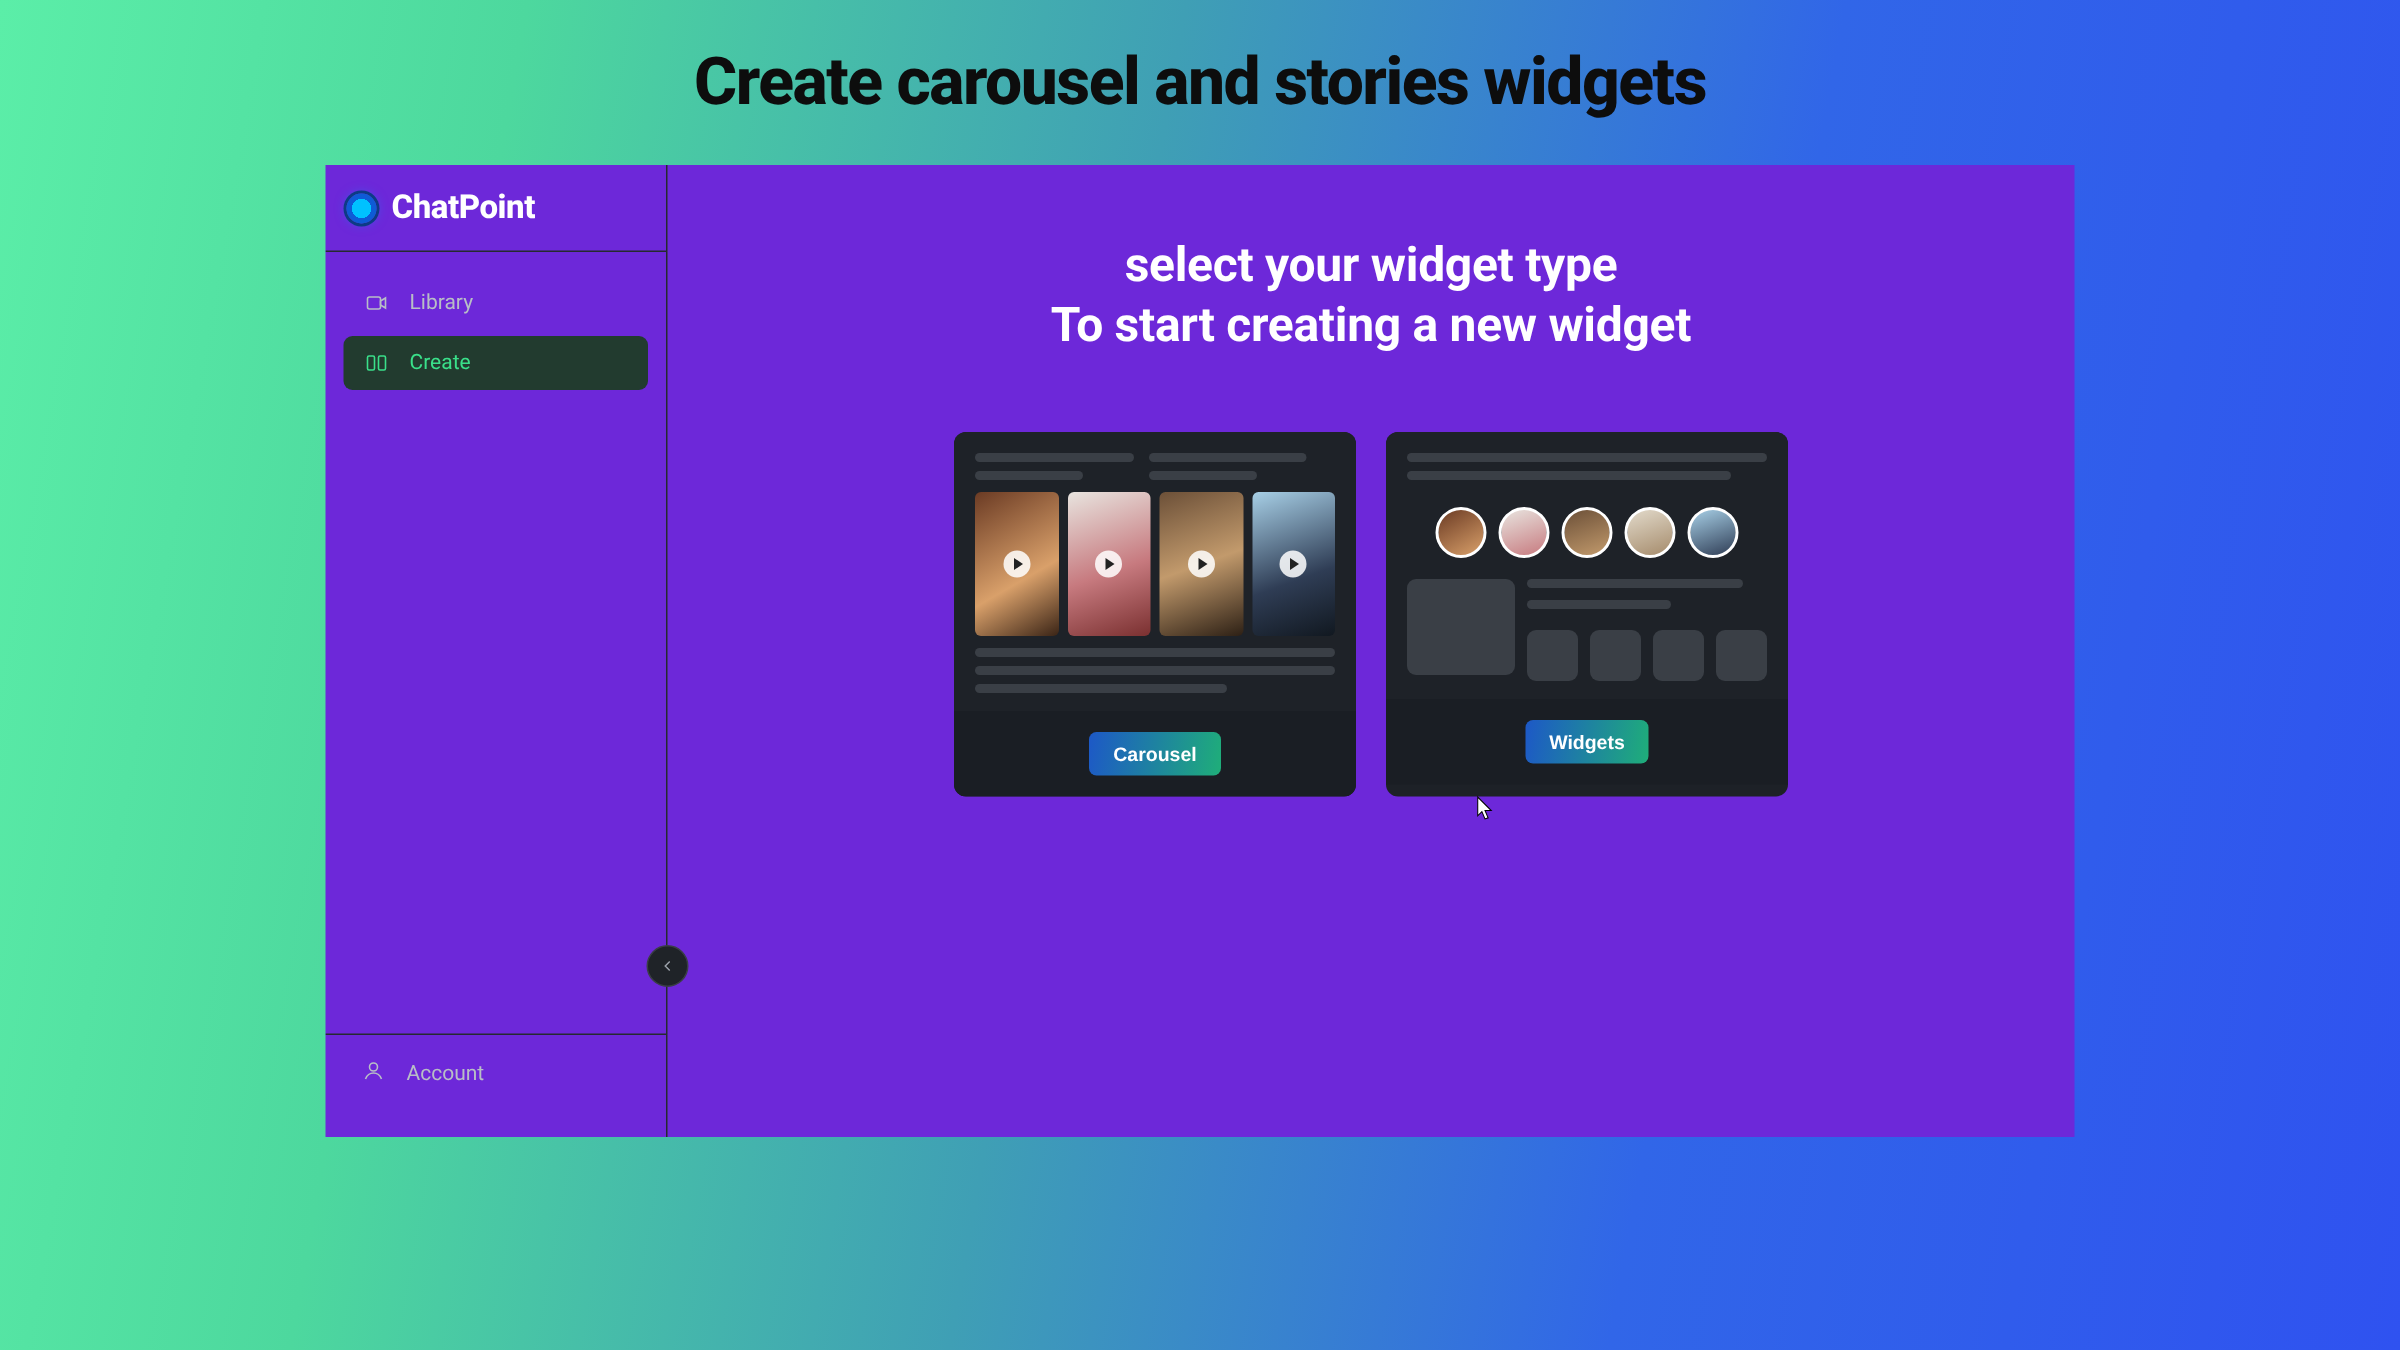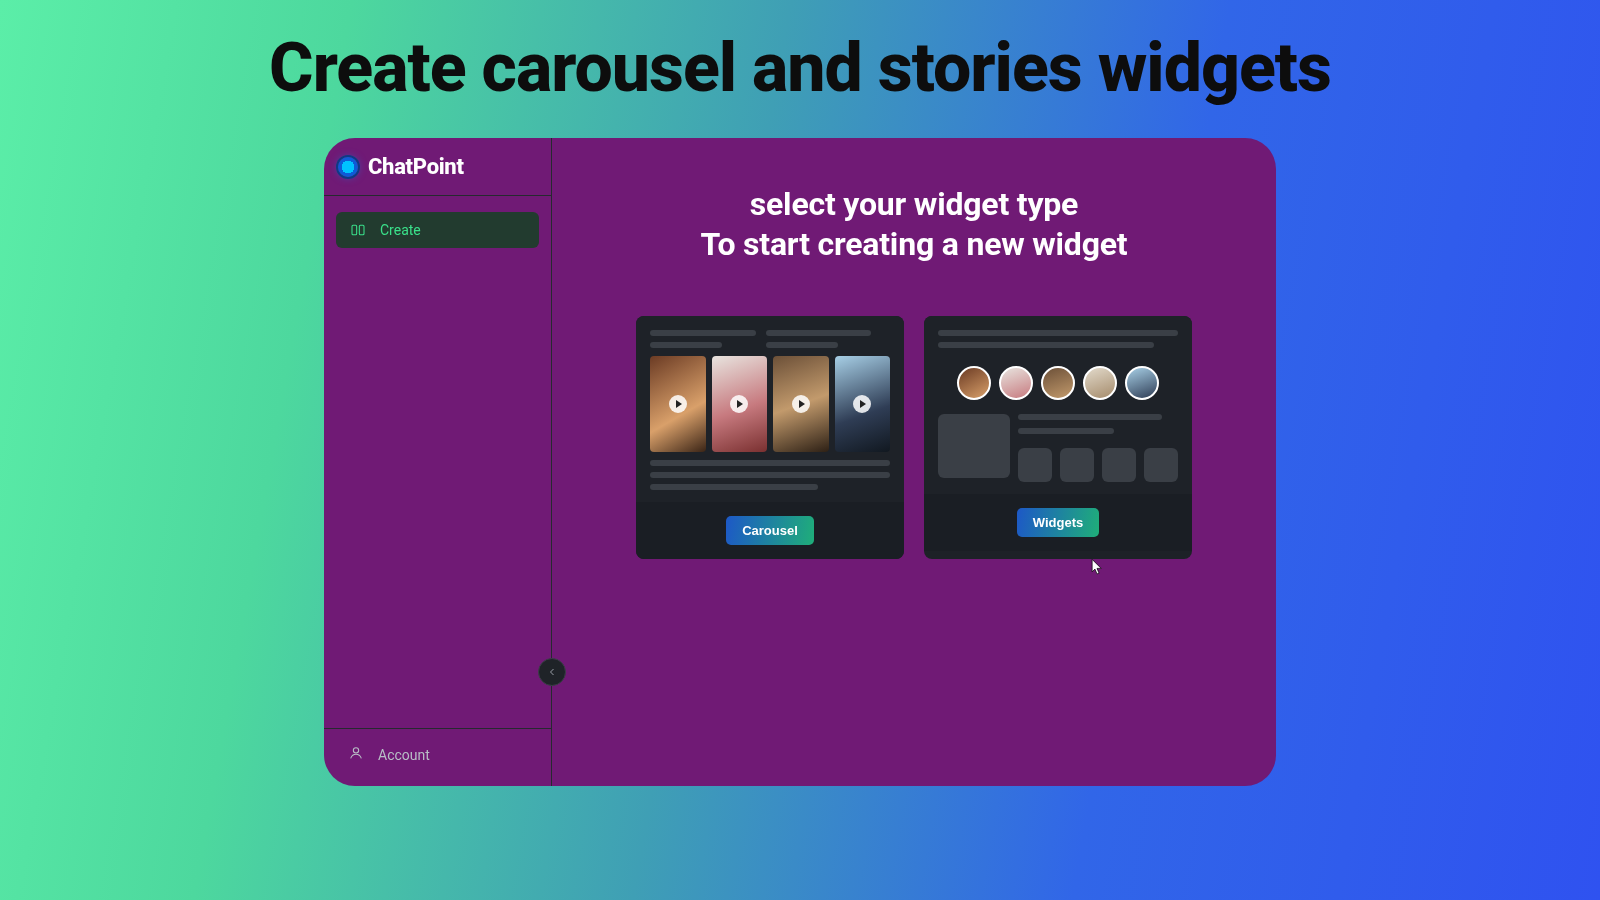--- a/index.html
+++ b/index.html
@@ -2,30 +2,29 @@
 <html><head>
 <meta charset="utf-8">
 <style>
   * { box-sizing: border-box; margin: 0; padding: 0; }
   html, body { width: 1600px; height: 900px; overflow: hidden; font-family: -apple-system, BlinkMacSystemFont, "Segoe UI", Roboto, sans-serif; }
   body {
     background: linear-gradient(100deg, #5beea8 0%, #4dd89e 20%, #3f9fb5 45%, #3166e8 70%, #2f52f0 100%);
     display: flex; flex-direction: column; align-items: center;
   }
   .page-title {
-    font-size: 68px; font-weight: 800; color: #0d0d0d; margin-top: 28px; letter-spacing: -1px;
+    font-size: 44px; font-weight: 800; color: #0d0d0d; margin-top: 28px; letter-spacing: -1px;
   }
   .app-window {
     margin-top: 30px;
-    width: 952px; height: 648px;
-    background: #701a75;
+    width: 1166px; height: 648px;
+    background: #6d28d9;
     display: flex;
     overflow: hidden;
     position: relative;
-    border-radius: 31px;
   }
   .sidebar {
     width: 228px; height: 100%; border-right: 1px solid #262a2f;
     display: flex; flex-direction: column;
     padding: 14px 12px 10px 12px;
     position: relative;
   }
   .brand { display: flex; align-items: center; gap: 10px; padding: 2px 2px 16px 2px; border-bottom: 1px solid #262a2f; margin: 0 -12px 16px -12px; padding-left: 14px; padding-right: 14px;}
   .brand-logo {
     width: 20px; height: 20px; border-radius: 50%;
@@ -36,21 +35,21 @@
   .nav { display: flex; flex-direction: column; gap: 4px; }
   .nav-item {
     display: flex; align-items: center; gap: 14px;
     padding: 10px 14px; border-radius: 6px;
     color: #b8bec6; font-size: 14px; cursor: pointer;
   }
   .nav-item.active { background: #223b2f; color: #3ae08a; }
   .nav-item .icon { width: 16px; height: 16px; display: flex; align-items: center; justify-content: center; }
   .nav-item svg { width: 16px; height: 16px; stroke: currentColor; fill: none; stroke-width: 1.6; }
   .sidebar-spacer { flex: 1; }
-  .account-row { border-top: 1px solid #262a2f; margin: 6px -12px; padding: 16px 24px 6px 24px; display:flex; align-items:center; gap:14px; color:#b8bec6; font-size:14px; cursor:pointer;}
+  .account-row { border-top: 1px solid #262a2f; margin: 16px -12px; padding: 16px 24px 6px 24px; display:flex; align-items:center; gap:14px; color:#b8bec6; font-size:14px; cursor:pointer;}
   .account-row svg { width:16px; height:16px; stroke: currentColor; fill:none; stroke-width:1.6; }
   .collapse-btn {
     position: absolute; left: 214px; top: 520px;
     width: 28px; height: 28px; border-radius: 50%;
     background: #1f2328; border: 1px solid #3a3f46;
     display: flex; align-items: center; justify-content: center;
     cursor: pointer;
   }
   .collapse-btn svg { width:12px; height:12px; stroke:#9aa0a8; fill:none; stroke-width:2; }
   .main { flex: 1; padding: 46px 40px 0 40px; position: relative; }
@@ -108,20 +107,29 @@
 
 <div class="app-window">
 
   <div class="sidebar">
     <div class="brand">
       <div class="brand-logo"></div>
       <div class="brand-name">ChatPoint</div>
     </div>
 
     <div class="nav">
+      <div class="nav-item">
+        <span class="icon">
+          <svg viewBox="0 0 24 24">
+              <rect x="3" y="6" width="13" height="12" rx="2"></rect>
+              <path d="M16 10l5-3v10l-5-3z"></path>
+            </svg>
+        </span>
+        <span>Library</span>
+      </div>
       <div class="nav-item active">
         <span class="icon">
           <svg viewBox="0 0 24 24">
               <rect x="3" y="5" width="7" height="14" rx="1.5"></rect>
               <rect x="14" y="5" width="7" height="14" rx="1.5"></rect>
             </svg>
         </span>
         <span>Create</span>
       </div>
     </div>

